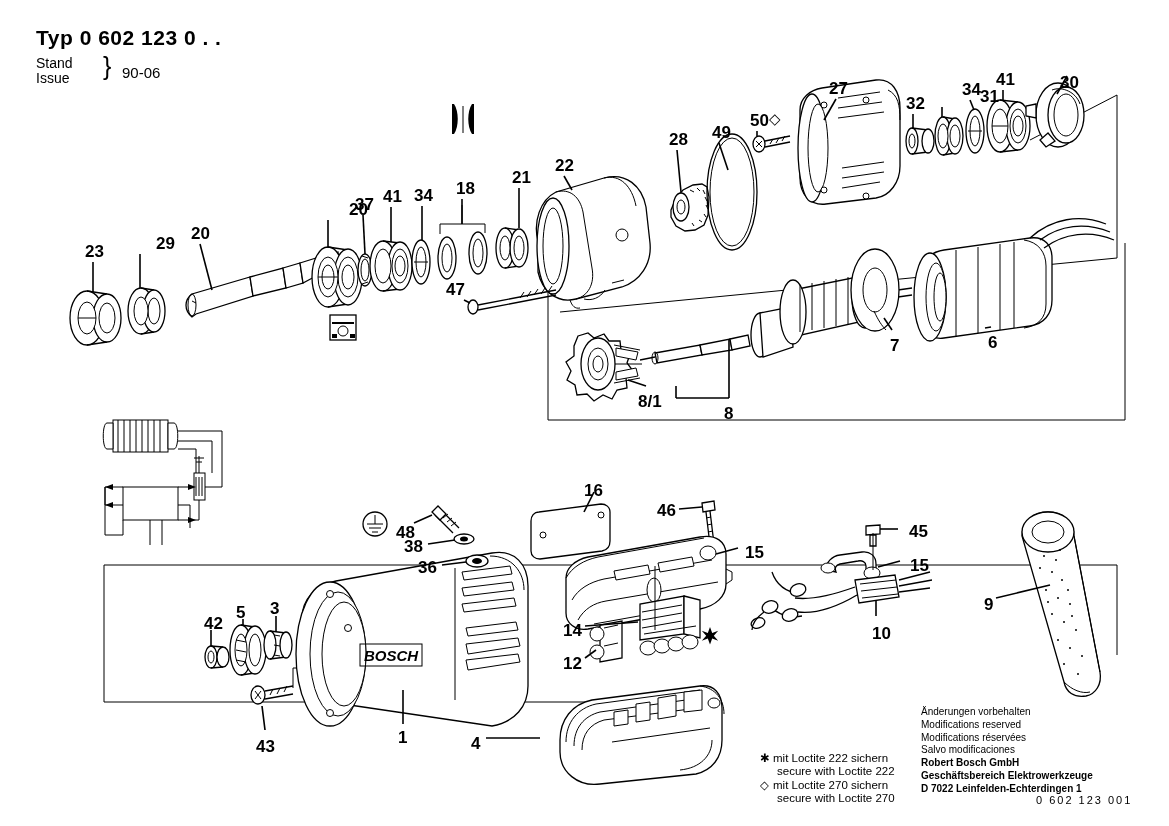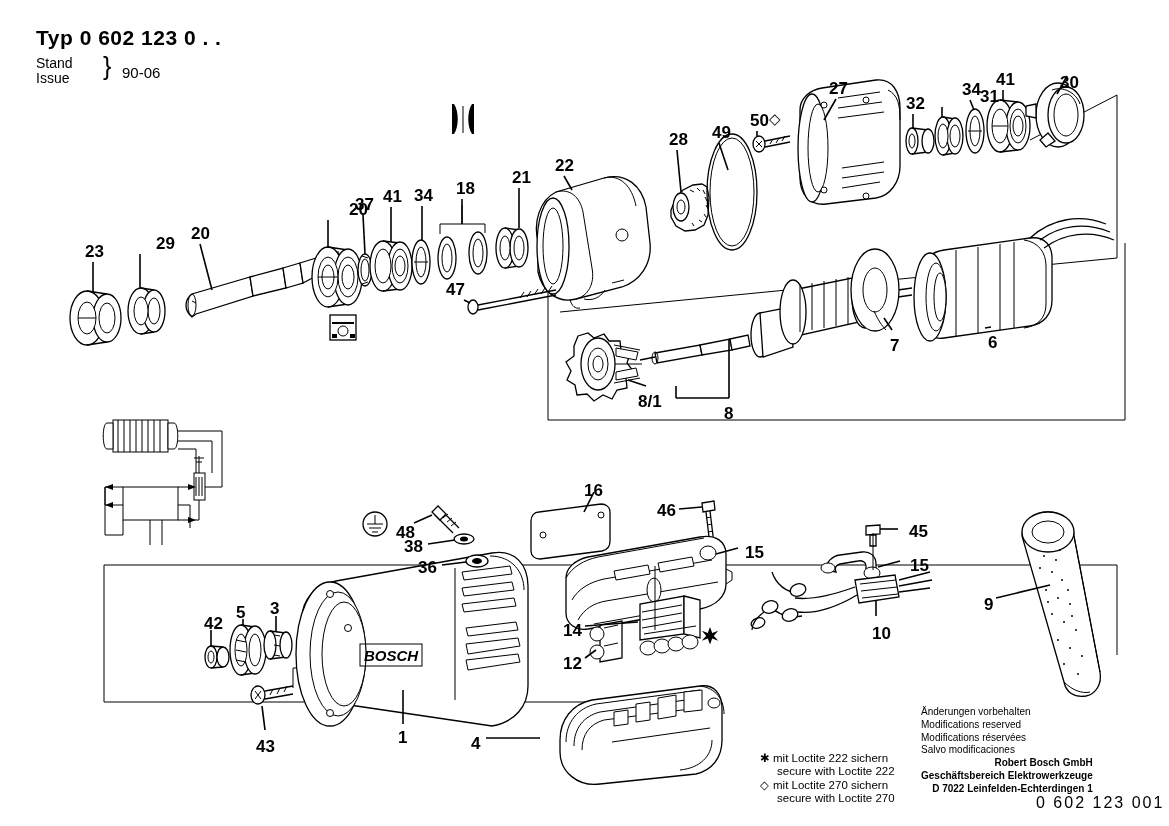--- a/index.html
+++ b/index.html
@@ -75,25 +75,25 @@
   #loctite-legend .row { position: relative; padding-left: 13px; margin-bottom: 2px;}
   #loctite-legend .sym { position: absolute; left: 0; top: 0; }
   #loctite-legend .ind { display:block; padding-left: 4px; }
 
   #company-block {
     left: 921px; top: 706px;
     font-size: 10px;
     line-height: 12.8px;
     white-space: nowrap;
   }
-  #company-block .bold { font-weight: bold; text-align: right; }
+  #company-block .bold { font-weight: bold; }
 
   #doc-number {
     left: 1036px; top: 794px;
-    font-size: 16px;
+    font-size: 11px;
     letter-spacing: 2px;
     font-family: "Liberation Sans", sans-serif;
     white-space: nowrap;
   }
 
   svg { display: block; }
   .ln { fill: none; stroke: #000; stroke-width: 1.3; }
   .ln-thin { fill: none; stroke: #000; stroke-width: 1; }
   .fillw { fill: #fff; stroke: #000; stroke-width: 1.3; }
   .fillw-thin { fill: #fff; stroke: #000; stroke-width: 1; }

